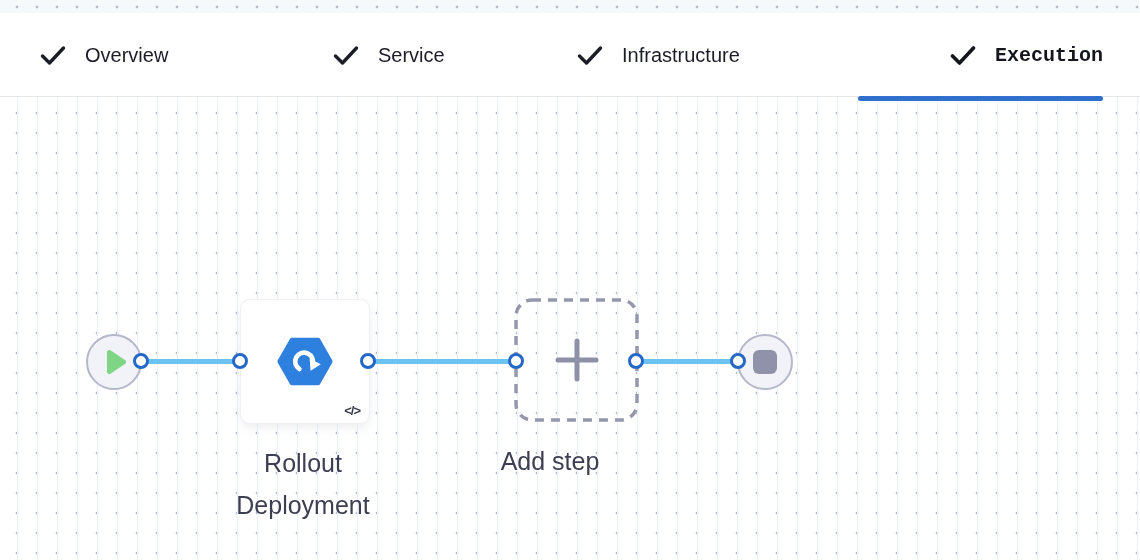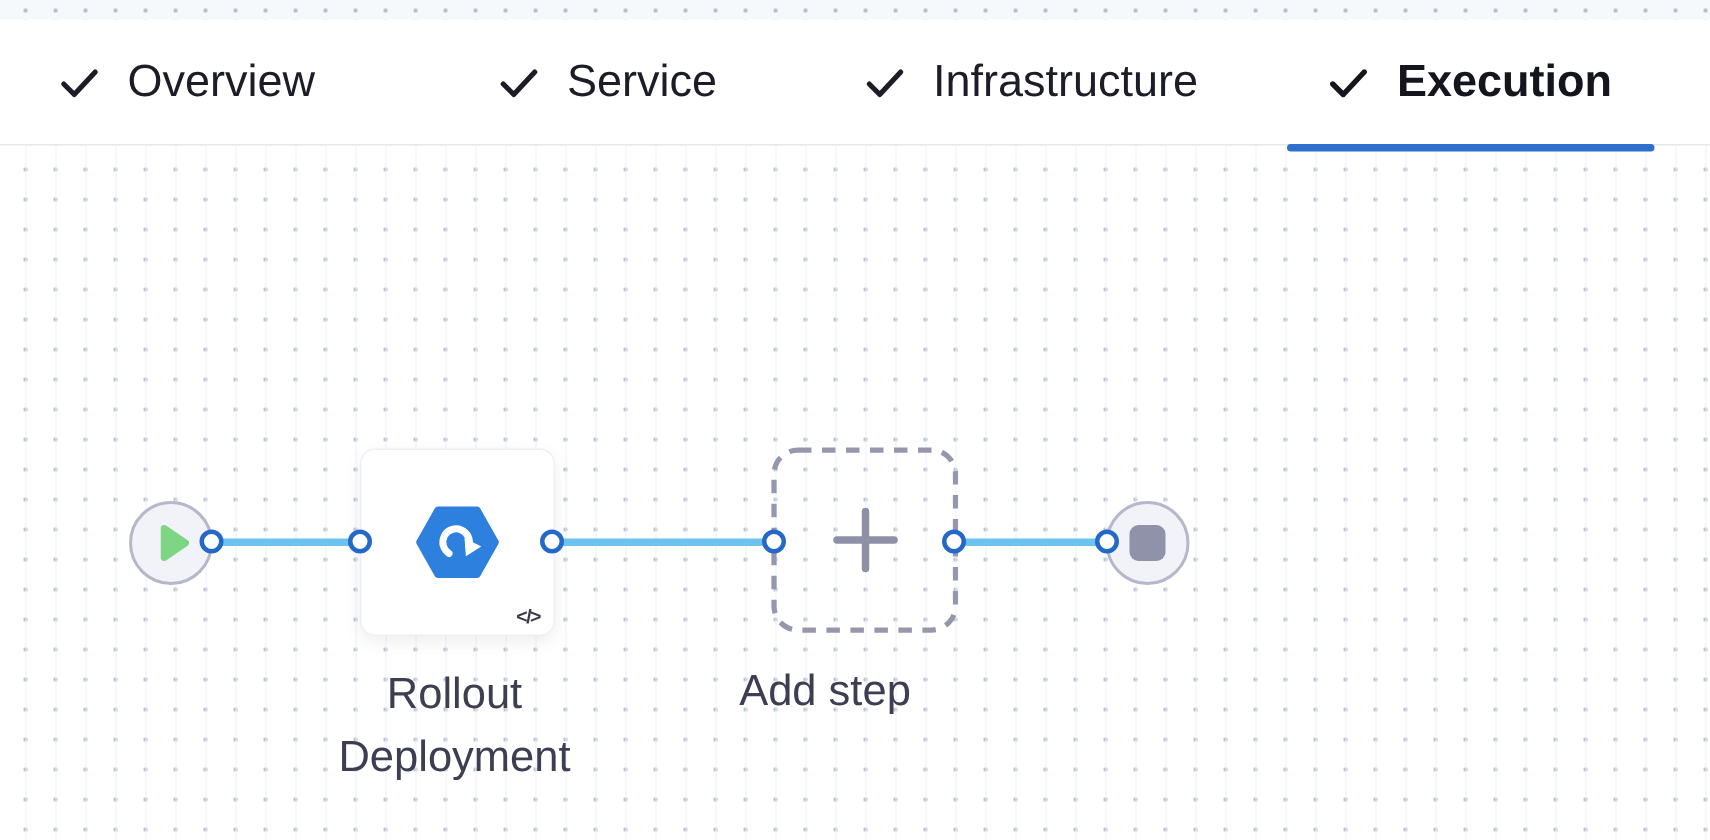--- a/index.html
+++ b/index.html
@@ -16,21 +16,21 @@
 
   .top-strip { position:absolute; top:0; left:0; right:0; height:13px;
     background-color:#f6f9fb;
     background-image: radial-gradient(circle, #b4bdc9 1.1px, transparent 1.7px);
     background-size:20px 20px; background-position:7px -3px; }
 
   
   .tabbar { position:absolute; top:13px; left:0; right:0; height:84px;
     background:#ffffff; border-bottom:1px solid #e7e7ea; }
   .tab { position:absolute; top:0; height:84px; display:flex; align-items:center;
-    gap:19px; font-size:30px; color:#1c1d26; cursor:pointer; }
+    gap:19px; font-size:20px; color:#1c1d26; cursor:pointer; }
   .tab .check-wrap { display:flex; align-items:center; }
   .tab.active { font-weight:bold; color:#15161d; }
   .tab-underline { position:absolute; left:0; right:0; bottom:-4px; height:5px;
     border-radius:3px; background:#2e70cc; }
 
   
   .flow-line { position:absolute; top:359px; height:5px; background:#6cc2f0; }
   .port { position:absolute; top:353px; width:16px; height:16px; border-radius:50%;
     background:#ffffff; border:3px solid #2468c8; cursor:crosshair; }
 
@@ -46,21 +46,21 @@
     background:#ffffff; border:1px solid #eef0f5; border-radius:10px;
     box-shadow:0 4px 10px rgba(96,97,112,0.10);
     display:flex; align-items:center; justify-content:center; cursor:pointer; }
   .code-badge { position:absolute; right:9px; bottom:5px; font-size:13px;
     font-weight:bold; color:#3a3b49; letter-spacing:-1px; }
 
   .add-step-box { position:absolute; left:514px; top:298px; width:125px; height:124px;
     display:flex; align-items:center; justify-content:center; cursor:pointer; }
   .add-step-box svg.dash-border { position:absolute; inset:0; }
 
-  .node-label { position:absolute; font-size:29px; color:#3d3e52; text-align:center;
+  .node-label { position:absolute; font-size:25px; color:#3d3e52; text-align:center;
     line-height:42px; width:180px; }
   #rollout-label { left:213px; top:442px; }
   #addstep-label { left:460px; top:440px; }
 </style>
 </head>
 <body>
 
 <div class="canvas">
 
   <div class="flow-line" style="left:141px; width:99px;"></div>
@@ -131,21 +131,21 @@
 
   <div class="tab" style="left:577px;text-align:center;">
     <span class="check-wrap">
       <svg width="26" height="21" viewBox="0 0 26 21">
           <path d="M2.5 11 L9.5 18 L23.5 3" fill="none" stroke="#1c1d26" stroke-width="3.4" stroke-linecap="round" stroke-linejoin="round"></path>
         </svg>
     </span>
     <span>Infrastructure</span>
   </div>
 
-  <div class="tab active" style="left:858px; width:245px; justify-content:center;">
+  <div class="tab active" style="left:858px; width:245px; justify-content:flex-end;font-family:Liberation Mono, monospace;">
     <span class="check-wrap">
       <svg width="26" height="21" viewBox="0 0 26 21">
           <path d="M2.5 11 L9.5 18 L23.5 3" fill="none" stroke="#15161d" stroke-width="3.6" stroke-linecap="round" stroke-linejoin="round"></path>
         </svg>
     </span>
     <span>Execution</span>
     <div class="tab-underline"></div>
   </div>
 
 </div>

